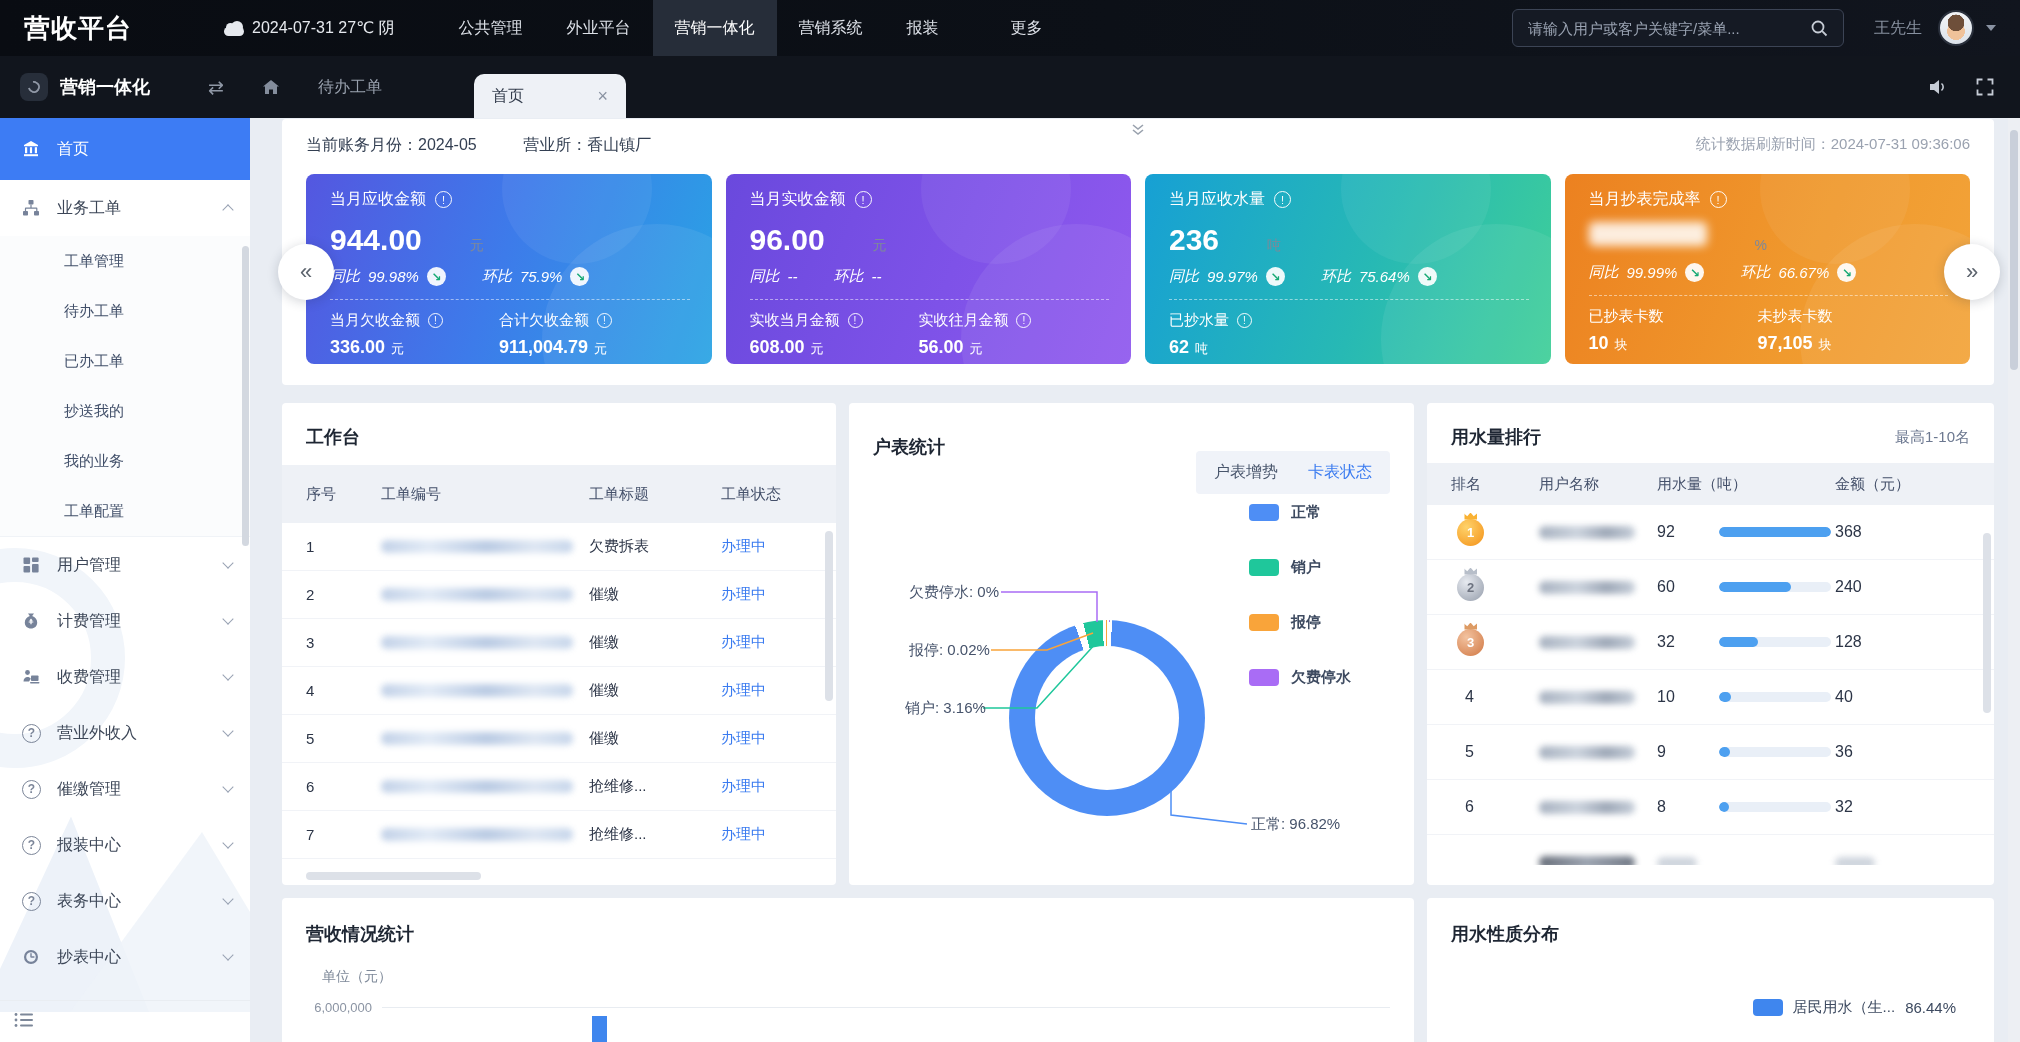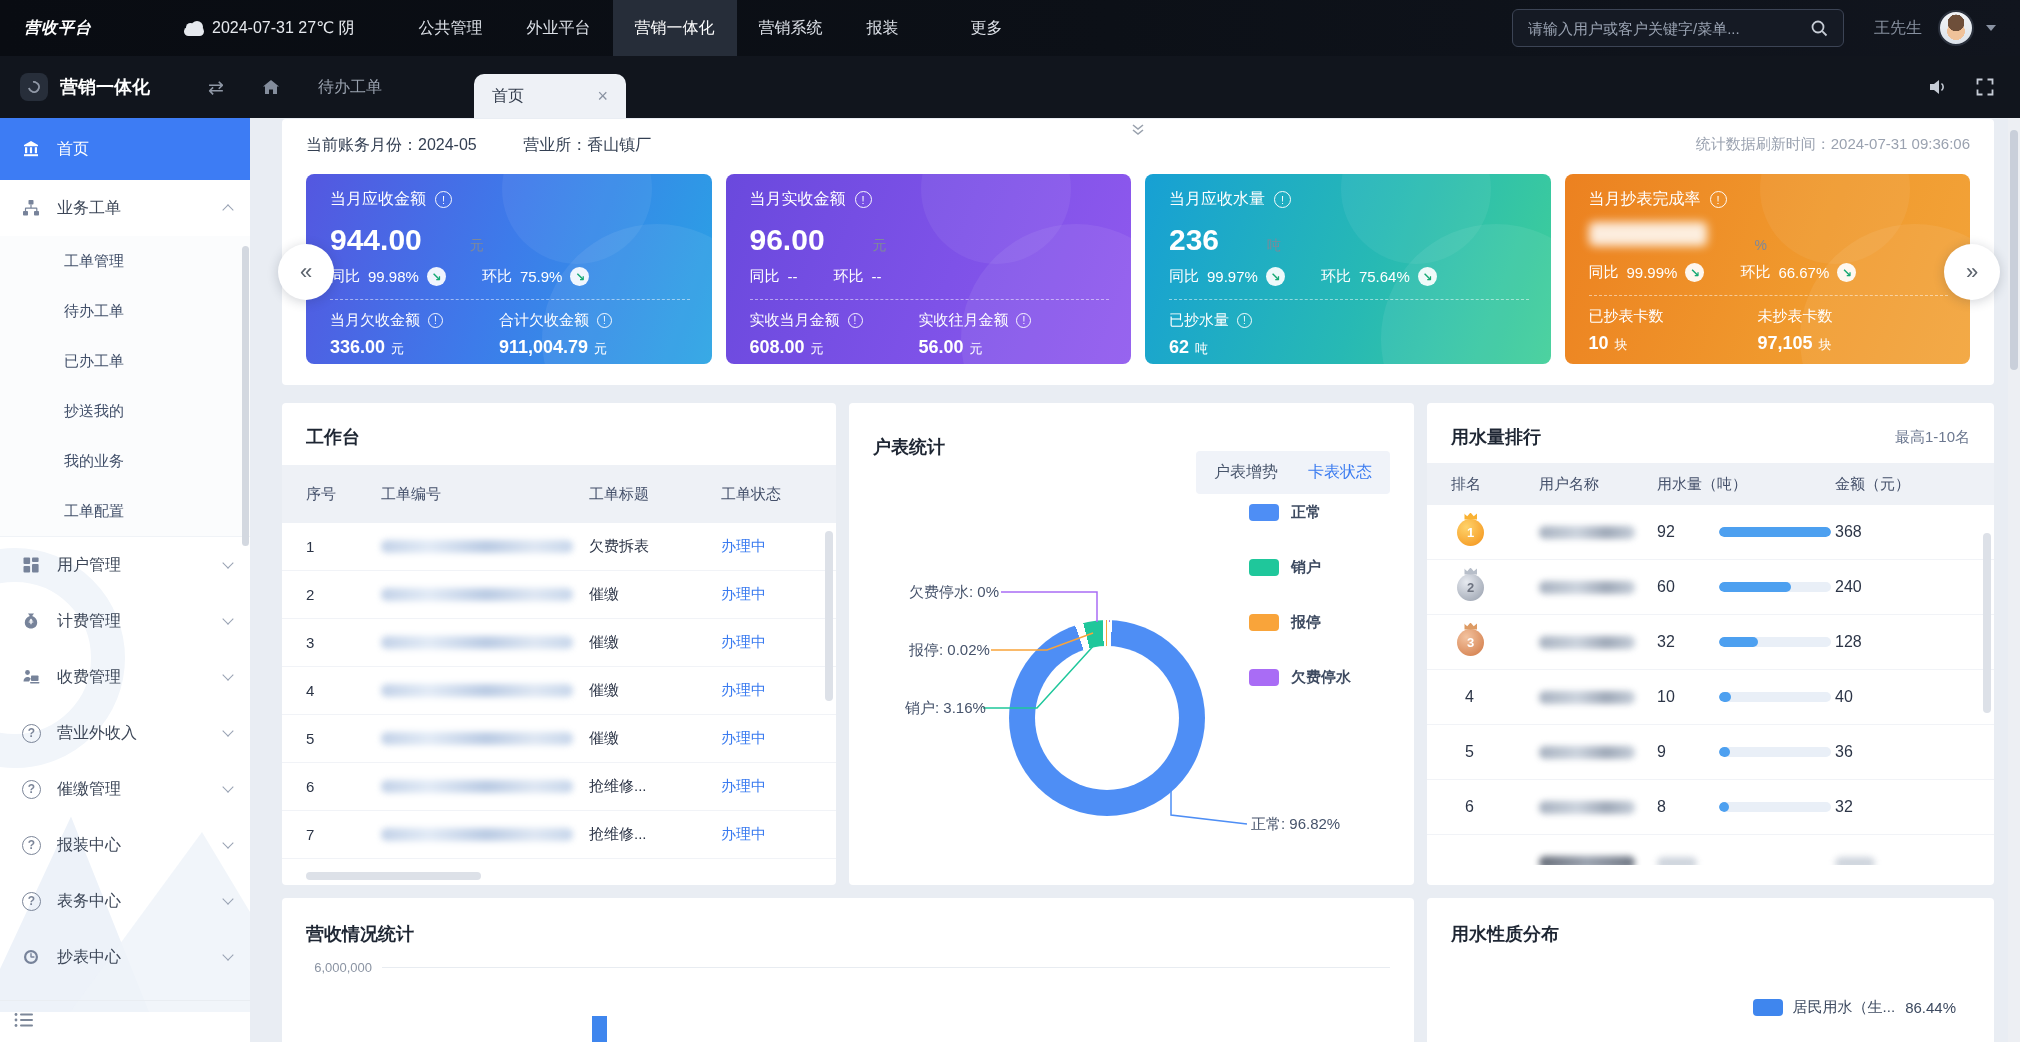--- a/index.html
+++ b/index.html
@@ -2,21 +2,21 @@
 <html><head>
 <meta charset="utf-8">
 <style>
   * { margin:0; padding:0; box-sizing:border-box; }
   html,body { width:2020px; height:1042px; overflow:hidden;
     font-family:"Liberation Sans","DejaVu Sans",sans-serif; background:#e9edf3; }
 
   
   .topbar { height:56px; background:linear-gradient(90deg,#090c12,#0c1017 55%,#11151e);
     display:flex; align-items:center; padding:0 24px; position:relative; z-index:10; }
-  .logo { font-size:16px; font-weight:700; color:#fff; letter-spacing:1px;font-style:italic; }
+  .logo { font-size:26px; font-weight:700; color:#fff; letter-spacing:1px; }
   .weather { display:flex; align-items:center; gap:8px; color:#e6e9ee; font-size:16px; margin-left:92px; }
   .cloud { width:20px; height:9px; background:#e6e9ee; border-radius:9px; position:relative; margin-top:6px; }
   .cloud::before { content:""; position:absolute; width:9px; height:9px; border-radius:50%; background:#e6e9ee; top:-4px; left:2px; }
   .cloud::after { content:""; position:absolute; width:12px; height:12px; border-radius:50%; background:#e6e9ee; top:-6px; left:7px; }
   .topnav { display:flex; margin-left:42px; height:56px; }
   .tn { height:56px; display:flex; align-items:center; padding:0 22px; color:#dde1e8; font-size:16px; cursor:pointer; }
   .tn.active { background:#262d39; color:#fff; }
   .tn.more { margin-left:28px; }
   .search { margin-left:auto; width:332px; height:38px; border:1px solid #3c4455; background:#151a24;
     border-radius:6px; display:flex; align-items:center; padding:0 15px; }
@@ -98,21 +98,21 @@
   .g3 { background:linear-gradient(110deg,#17a0d4 0%,#27b9b4 55%,#40cf98 100%); }
   .g4 { background:linear-gradient(110deg,#ec8120 0%,#f09a2e 60%,#f3a43a 100%); }
   .c-title { display:flex; align-items:center; gap:9px; font-size:16px; position:relative; z-index:1; }
   .info { width:17px; height:17px; border:1.2px solid rgba(255,255,255,.95); border-radius:50%; position:relative; flex:none; cursor:pointer; }
   .info::after { content:"!"; position:absolute; inset:0; display:flex; align-items:center; justify-content:center; font-size:11px; }
   .info.sm { width:15px; height:15px; } .info.sm::after { font-size:10px; }
   .c-value { margin-top:5px; font-size:30px; font-weight:700; display:flex; align-items:baseline; gap:8px; position:relative; z-index:1; }
   .c-value .unit { font-size:14px; font-weight:400; }
   .blurval { width:118px; height:24px; border-radius:5px; background:rgba(255,255,255,.85); filter:blur(5px); align-self:center; }
   .c-trend { margin-top:10px; display:flex; gap:36px; font-size:15px; align-items:center; position:relative; z-index:1; }
-  .t { display:flex; align-items:center; gap:8px; }
+  .t { display:flex; align-items:center; gap:8px;font-style:italic; }
   .tb { width:19px; height:19px; border-radius:50%; background:rgba(255,255,255,.92); color:#16a974; font-size:12px;
     display:flex; align-items:center; justify-content:center; }
   .tb::after { content:"\2198"; font-weight:700; }
   .c-div { border-top:1px dashed rgba(255,255,255,.5); margin-top:13px; position:relative; z-index:1; }
   .c-bottom { display:flex; margin-top:11px; position:relative; z-index:1; }
   .cb { width:53%; } .cb:first-child { width:47%; }
   .cb-l { display:flex; align-items:center; gap:8px; font-size:15px; }
   .cb-v { margin-top:7px; font-size:18px; font-weight:700; display:flex; align-items:baseline; gap:6px; }
   .cb-v .u { font-size:13px; font-weight:400; }
   .car { position:absolute; width:56px; height:56px; border-radius:50%; background:#fff; border:none;
@@ -780,20 +780,21 @@
               </span>
           </div>
         </div>
         <div class="vscroll" style="top:130px;height:180px;"></div>
       </section>
     </div>
 
     <div class="botrow">
       <section class="panel rev">
         <h3 class="ttl">营收情况统计</h3>
+        <div class="unit">单位（元）</div>
         <div class="axis">
           <span class="tick">6,000,000</span>
           <span class="gl"></span>
         </div>
         <span class="minibar" style="background: rgb(63, 134, 238);"></span>
       </section>
       <section class="panel wn">
         <h3 class="ttl">用水性质分布</h3>
         <div class="wn-leg">
           <span class="sw" style="background: rgb(63, 134, 238);"></span>

